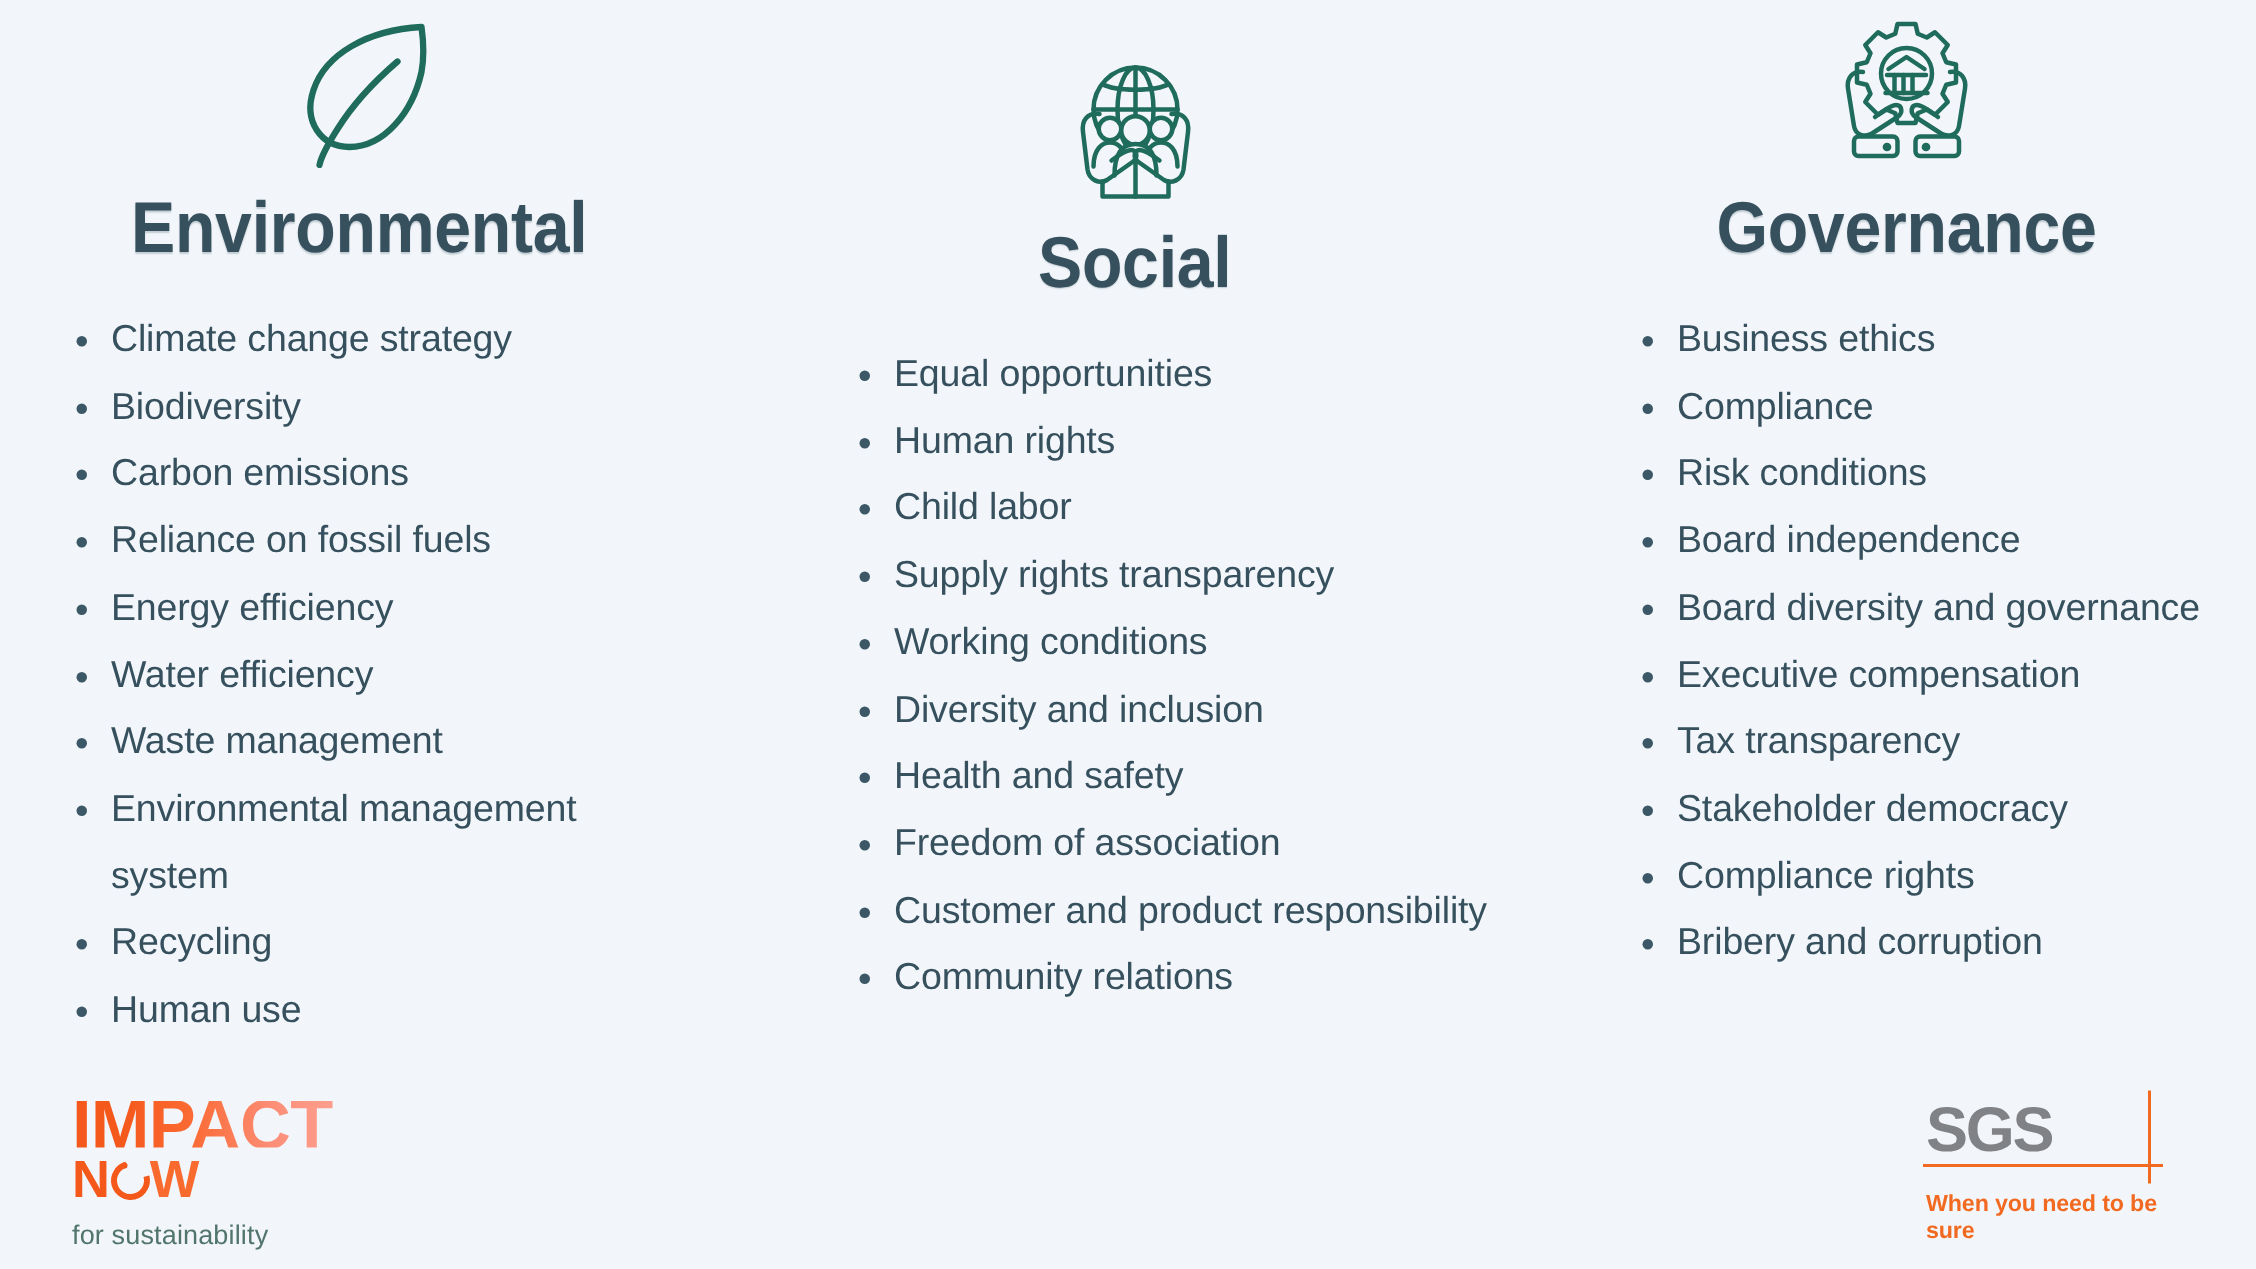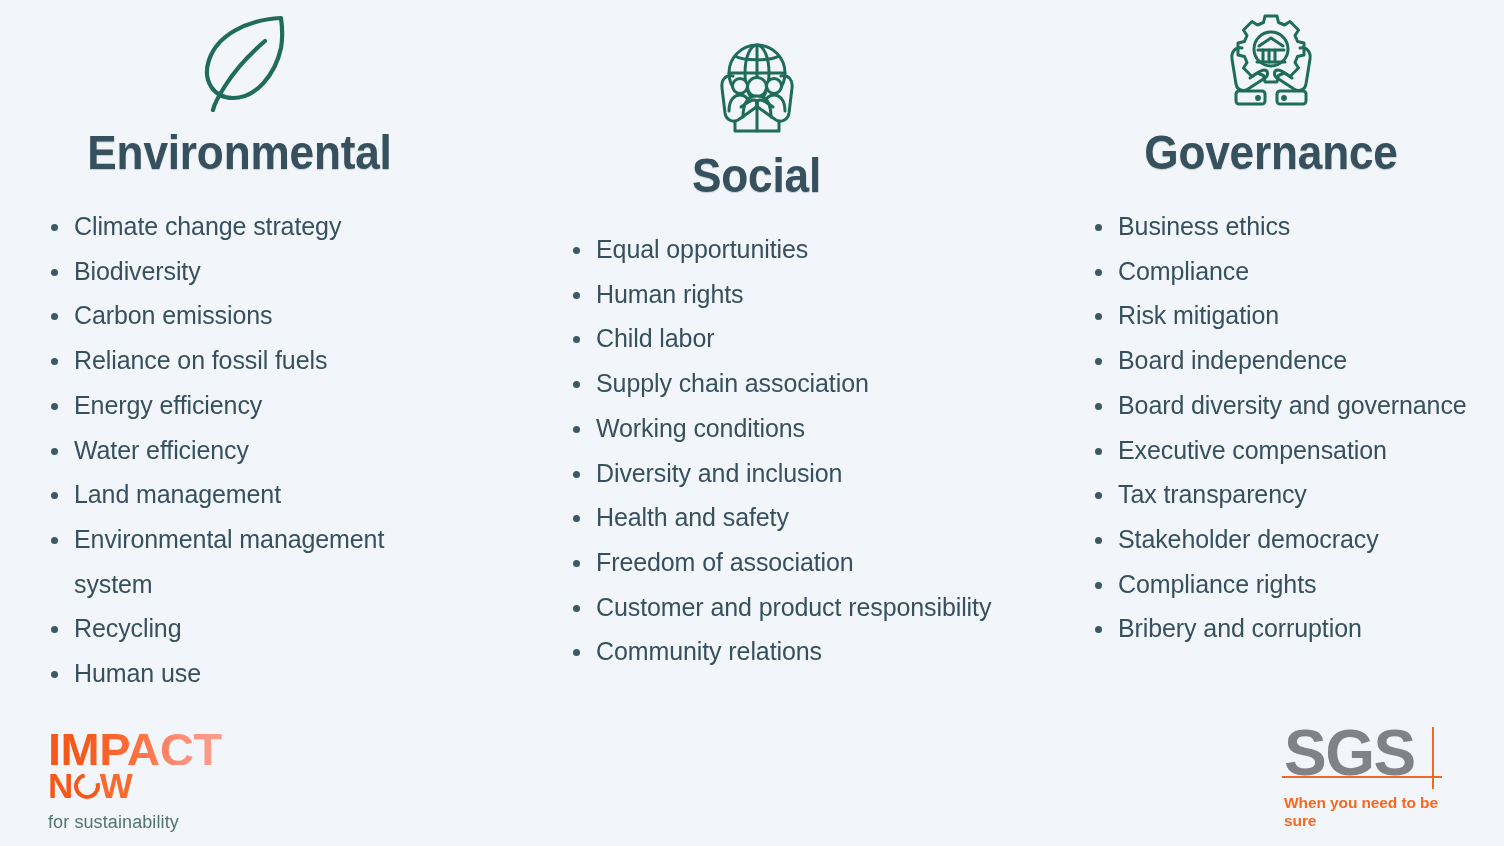--- a/index.html
+++ b/index.html
@@ -179,21 +179,21 @@
     position: relative;
     width: 172px;
     height: 62px;
   }
   .sgs-text {
     position: absolute;
     left: 0;
     top: 0;
     font-family: "Liberation Sans", sans-serif;
     font-weight: bold;
-    font-size: 64px;
+    font-size: 42px;
     line-height: 54px;
     letter-spacing: -1.5px;
     color: #808285;
   }
   .sgs-hline {
     position: absolute;
     left: -2px;
     top: 50px;
     width: 160px;
     height: 2px;
@@ -233,21 +233,21 @@
         </svg>
       </div>
       <div class="col-title">Environmental</div>
       <ul class="topic-list">
         <li>Climate change strategy</li>
         <li>Biodiversity</li>
         <li>Carbon emissions</li>
         <li>Reliance on fossil fuels</li>
         <li>Energy efficiency</li>
         <li>Water efficiency</li>
-        <li>Land management</li>
+        <li>Waste management</li>
         <li>Environmental management system</li>
         <li>Recycling</li>
         <li>Human use</li>
       </ul>
     </div>
 
     <div class="column col-soc">
       <div class="icon-wrap">
         <svg width="92" height="100" viewBox="0 0 92 100" fill="none" aria-hidden="true">
           <g stroke="#1f6b5c" stroke-width="3" fill="none" stroke-linecap="round" stroke-linejoin="round">
@@ -270,21 +270,21 @@
             <path d="M24 86 L24 96 L68 96 L68 86"></path>
             <line x1="46" y1="74" x2="46" y2="96"></line>
           </g>
         </svg>
       </div>
       <div class="col-title">Social</div>
       <ul class="topic-list">
         <li>Equal opportunities</li>
         <li>Human rights</li>
         <li>Child labor</li>
-        <li>Supply chain association</li>
+        <li>Supply rights transparency</li>
         <li>Working conditions</li>
         <li>Diversity and inclusion</li>
         <li>Health and safety</li>
         <li>Freedom of association</li>
         <li>Customer and product responsibility</li>
         <li>Community relations</li>
       </ul>
     </div>
 
     <div class="column col-gov">
@@ -310,21 +310,21 @@
             <rect x="54" y="79" width="29" height="13" rx="3"></rect>
             <circle cx="35" cy="86" r="1.4" fill="#1f6b5c"></circle>
             <circle cx="61" cy="86" r="1.4" fill="#1f6b5c"></circle>
           </g>
         </svg>
       </div>
       <div class="col-title">Governance</div>
       <ul class="topic-list">
         <li>Business ethics</li>
         <li>Compliance</li>
-        <li>Risk mitigation</li>
+        <li>Risk conditions</li>
         <li>Board independence</li>
         <li>Board diversity and governance</li>
         <li>Executive compensation</li>
         <li>Tax transparency</li>
         <li>Stakeholder democracy</li>
         <li>Compliance rights</li>
         <li>Bribery and corruption</li>
       </ul>
     </div>
 

